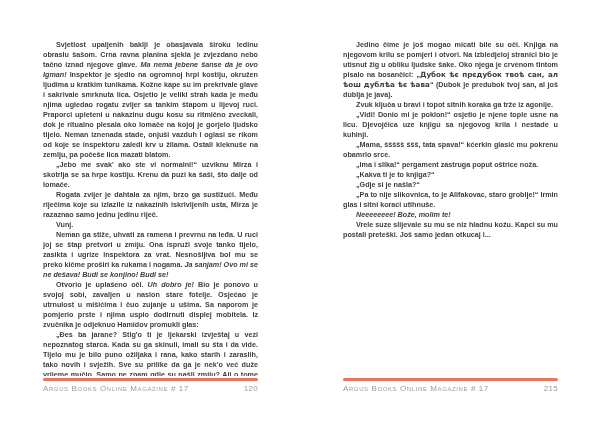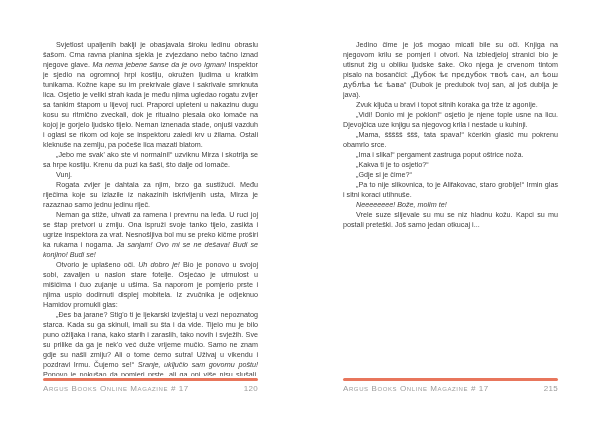--- a/index.html
+++ b/index.html
@@ -28,20 +28,21 @@
     max-height: 336px;
     overflow: hidden;
     color: #3e3e3e;
     font-size: 7.2px;
     line-height: 10px;
     text-align: justify;
   }
   .para {
     margin: 0;
     text-indent: 13px;
+    font-weight: bold;
   }
   .it { font-style: italic; }
   .cy { font-family: "DejaVu Sans", sans-serif; }
   .page-footer {
     position: absolute;
     left: 0; right: 0;
     top: 378px;
   }
   .footer-rule {
     height: 3px;
@@ -63,44 +64,44 @@
 </style>
 </head>
 <body>
 
 <div class="spread">
 
   <section class="page left">
     <div class="page-body">
         <p class="para"><span>Svjetlost upaljenih baklji je obasjavala široku ledinu obraslu šašom. Crna ravna planina sjekla je zvjezdano nebo tačno iznad njegove glave. </span><span class="it">Ma nema jebene šanse da je ovo Igman!</span><span> Inspektor je sjedio na ogromnoj hrpi kostiju, okružen ljudima u kratkim tunikama. Kožne kape su im prekrivale glave i sakrivale smrknuta lica. Osjetio je veliki strah kada je među njima ugledao rogatu zvijer sa tankim štapom u lijevoj ruci. Praporci upleteni u nakazinu dugu kosu su ritmično zveckali, dok je ritualno plesala oko lomače na kojoj je gorjelo ljudsko tijelo. Neman iznenada stade, onjuši vazduh i oglasi se rikom od koje se inspektoru zaledi krv u žilama. Ostali kleknuše na zemlju, pa počeše lica mazati blatom.</span></p>
         <p class="para"><span>„Jebo me svak' ako ste vi normalni!“ uzviknu Mirza i skotrlja se sa hrpe kostiju. Krenu da puzi ka šaši, što dalje od lomače.</span></p>
+        <p class="para"><span>Rogata zvijer je dahtala za njim, brzo ga sustižući. Među riječima koje su izlazile iz nakazinih iskrivljenih usta, Mirza je razaznao samo jednu jedinu riječ.</span></p>
         <p class="para"><span>Vunj.</span></p>
-        <p class="para"><span>Rogata zvijer je dahtala za njim, brzo ga sustižući. Među riječima koje su izlazile iz nakazinih iskrivljenih usta, Mirza je razaznao samo jednu jedinu riječ.</span></p>
         <p class="para"><span>Neman ga stiže, uhvati za ramena i prevrnu na leđa. U ruci joj se štap pretvori u zmiju. Ona ispruži svoje tanko tijelo, zasikta i ugrize inspektora za vrat. Nesnošljiva bol mu se preko kičme proširi ka rukama i nogama. </span><span class="it">Ja sanjam! Ovo mi se ne dešava! Budi se konjino! Budi se!</span></p>
         <p class="para"><span>Otvorio je uplašeno oči. </span><span class="it">Uh dobro je!</span><span> Bio je ponovo u svojoj sobi, zavaljen u naslon stare fotelje. Osjećao je utrnulost u mišićima i čuo zujanje u ušima. Sa naporom je pomjerio prste i njima uspio dodirnuti displej mobitela. Iz zvučnika je odjeknuo Hamidov promukli glas:</span></p>
         <p class="para"><span>„Đes ba jarane? Stig'o ti je ljekarski izvještaj u vezi nepoznatog starca. Kada su ga skinuli, imali su šta i da vide. Tijelo mu je bilo puno ožiljaka i rana, kako starih i zaraslih, tako novih i svježih. Sve su prilike da ga je nek'o već duže vrijeme mučio. Samo ne znam gdje su našli zmiju? Ali o tome ćemo sutra! Uživaj u vikendu i pozdravi Irmu. Čujemo se!“ </span><span class="it">Sranje, uključio sam govornu poštu!</span><span> Ponovo je pokušao da pomjeri prste, ali ga oni više nisu slušali. Tijelo mu je bilo paralisano.</span></p>
       </div>
     <div class="page-footer">
       <div class="footer-rule"></div>
       <div class="footer-row">
         <span class="journal-title">Argus Books Online Magazine # 17</span>
         <span class="page-number">120</span>
       </div>
     </div>
   </section>
 
   <section class="page right">
     <div class="page-body">
         <p class="para"><span>Jedino čime je još mogao micati bile su oči. Knjiga na njegovom krilu se pomjeri i otvori. Na izbledjeloj stranici bio je utisnut žig u obliku ljudske šake. Oko njega je crvenom tintom pisalo na bosančici: „</span><span class="cy">Дубок ѣє прєдубок твоѣ сан, ал ѣош дублѣа ѣє ѣава</span><span>“ (Dubok je predubok tvoj san, al još dublja je java).</span></p>
         <p class="para"><span>Zvuk ključa u bravi i topot sitnih koraka ga trže iz agonije.</span></p>
         <p class="para"><span>„Vidi! Donio mi je poklon!“ osjetio je njene tople usne na licu. Djevojčica uze knjigu sa njegovog krila i nestade u kuhinji.</span></p>
         <p class="para"><span>„Mama, ššššš ššš, tata spava!“ kćerkin glasić mu pokrenu obamrlo srce.</span></p>
         <p class="para"><span>„Ima i slika!“ pergament zastruga poput oštrice noža.</span></p>
-        <p class="para"><span>„Kakva ti je to osjetio?“</span></p>
-        <p class="para"><span>„Gdje si je čime?“</span></p>
+        <p class="para"><span>„Kakva ti je to knjiga?“</span></p>
+        <p class="para"><span>„Gdje si je našla?“</span></p>
         <p class="para"><span>„Pa to nije slikovnica, to je Alifakovac, staro groblje!“ Irmin glas i sitni koraci utihnuše.</span></p>
         <p class="para"><span class="it">Neeeeeeee! Bože, molim te!</span></p>
         <p class="para"><span>Vrele suze slijevale su mu se niz hladnu kožu. Kapci su mu postali preteški. Još samo jedan otkucaj i...</span></p>
       </div>
     <div class="page-footer">
       <div class="footer-rule"></div>
       <div class="footer-row">
         <span class="journal-title">Argus Books Online Magazine # 17</span>
         <span class="page-number">215</span>
       </div>

